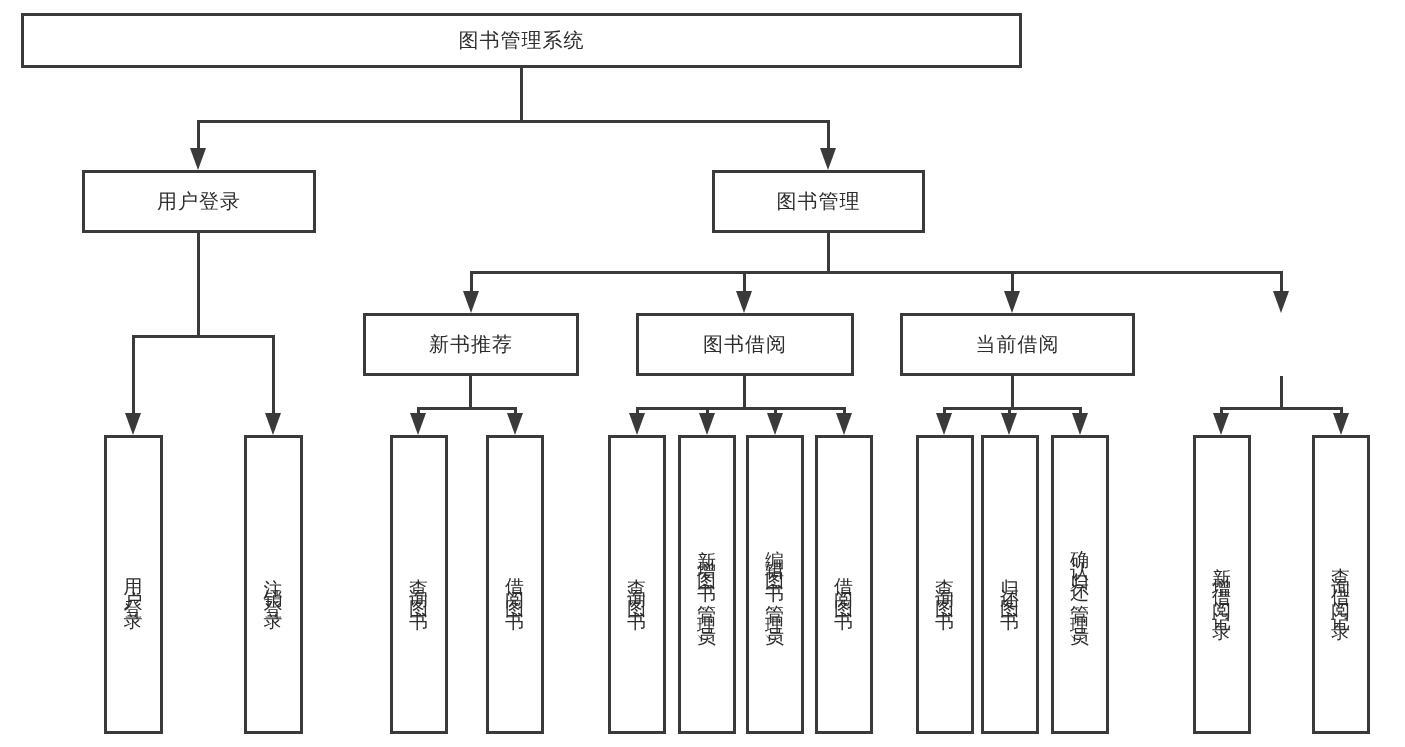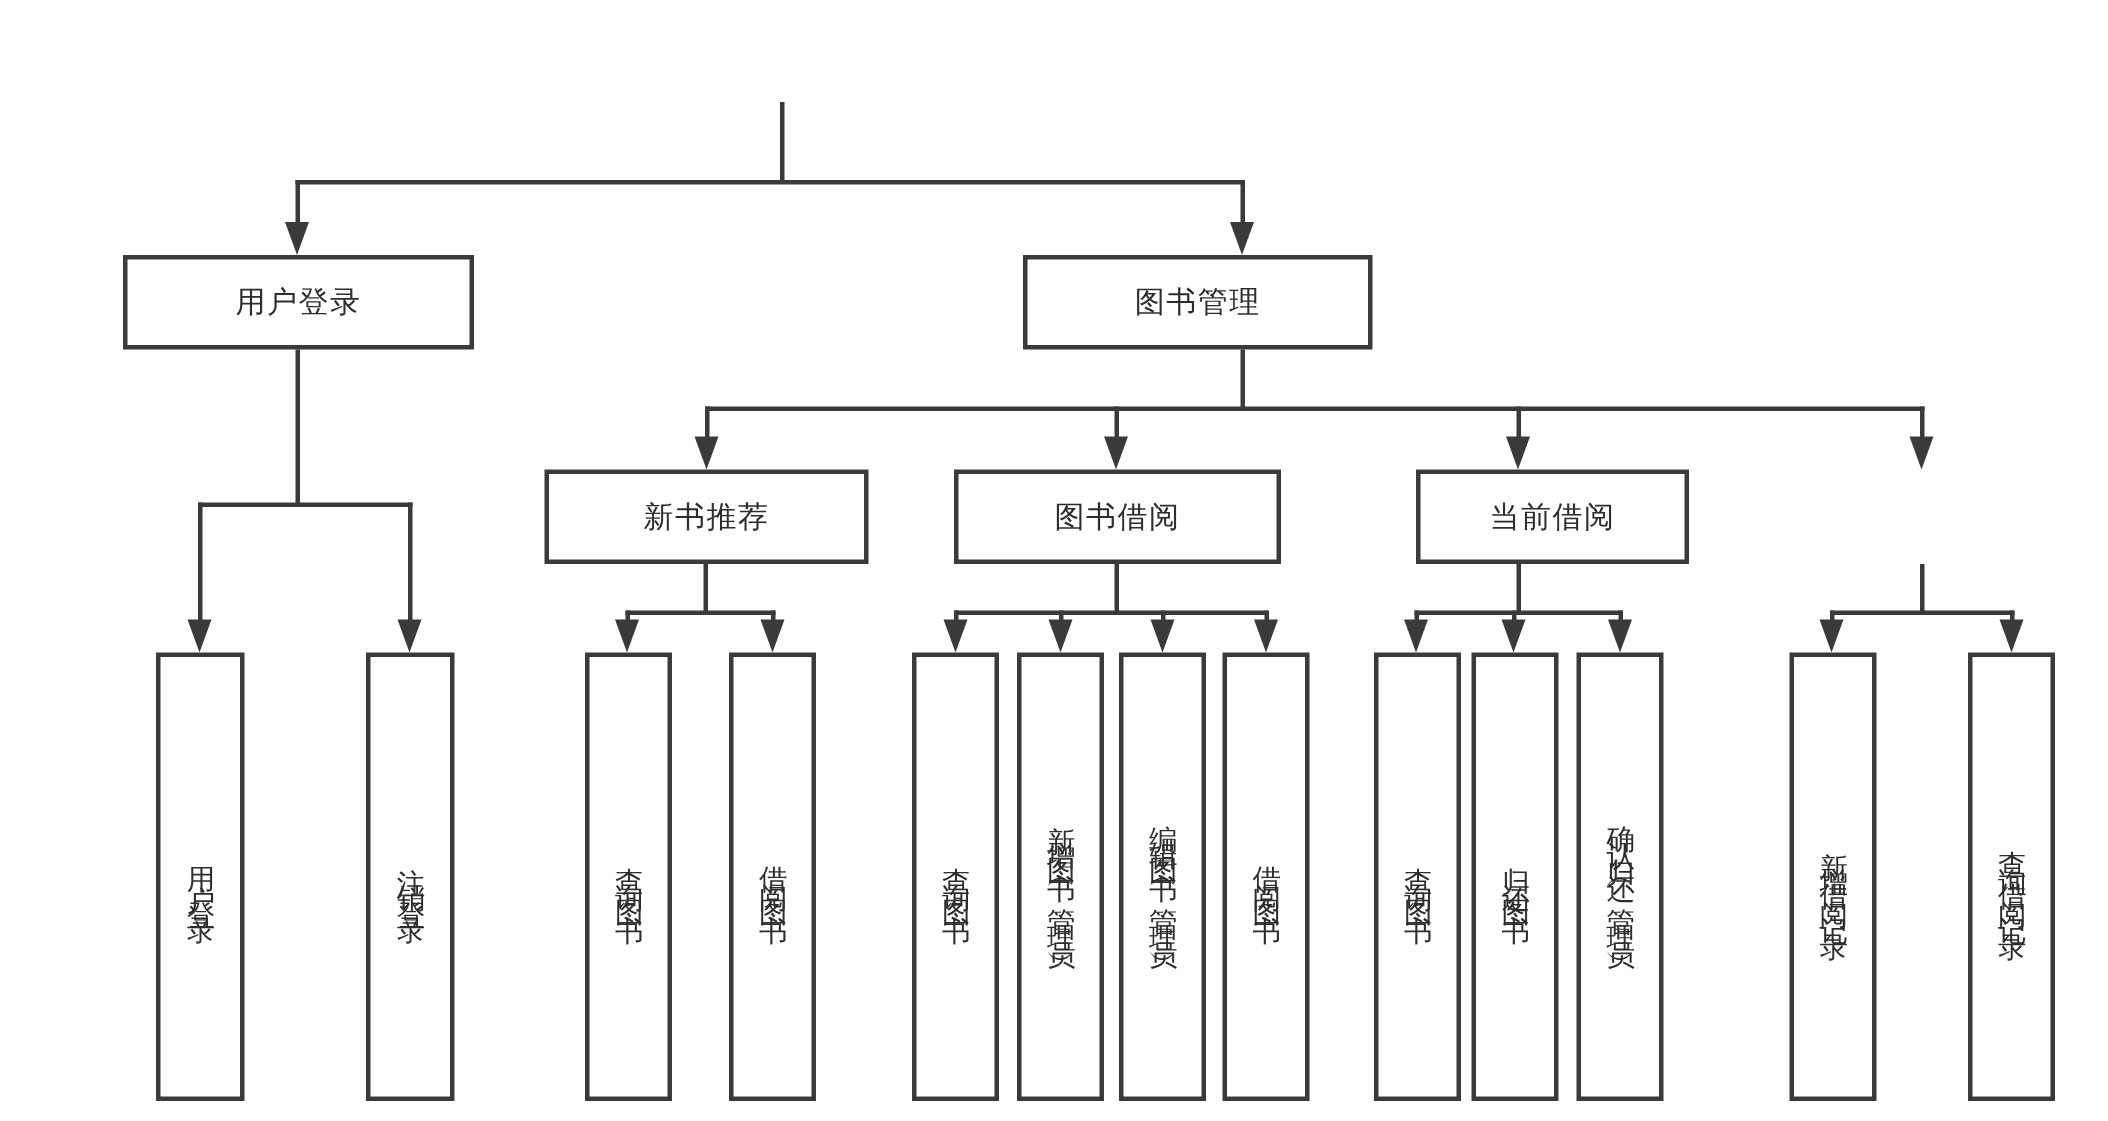--- a/index.html
+++ b/index.html
@@ -26,32 +26,35 @@
   .wm{
     position:absolute;left:1186px;top:712px;font-size:20px;white-space:nowrap;
     color:#a9a9a9;text-shadow:0 0 2px #fff,0 0 2px #fff;z-index:5;
   }
 </style>
 </head>
 <body>
 
 <div class="canvas">
 
+  <div class="box" style="left:21px;top:13px;width:1001px;height:55px">
+    <span class="h-label">图书管理系统</span>
+  </div>
 
   <div class="vl" style="left:520px;top:68px;height:54px"></div>
   <div class="hl" style="left:197px;top:120px;width:633px"></div>
   <div class="vl" style="left:197px;top:120px;height:30px"></div>
   <div class="arr" style="left:190px;top:148px"></div>
   <div class="vl" style="left:827px;top:120px;height:30px"></div>
   <div class="arr" style="left:820px;top:148px"></div>
 
   <div class="box" style="left:82px;top:170px;width:234px;height:63px">
     <span class="h-label">用户登录</span>
   </div>
-  <div class="box" style="left:682px;top:170px;width:233px;height:63px">
+  <div class="box" style="left:712px;top:170px;width:213px;height:63px">
     <span class="h-label">图书管理</span>
   </div>
 
   <div class="vl" style="left:197px;top:233px;height:104px"></div>
   <div class="hl" style="left:132px;top:335px;width:143px"></div>
   <div class="vl" style="left:132px;top:335px;height:80px"></div>
   <div class="arr" style="left:125px;top:413px"></div>
   <div class="vl" style="left:272px;top:335px;height:80px"></div>
   <div class="arr" style="left:265px;top:413px"></div>
 
@@ -65,21 +68,21 @@
   <div class="arr" style="left:1004px;top:291px"></div>
   <div class="vl" style="left:1280px;top:271px;height:22px"></div>
   <div class="arr" style="left:1273px;top:291px"></div>
 
   <div class="box" style="left:363px;top:313px;width:216px;height:63px">
     <span class="h-label">新书推荐</span>
   </div>
   <div class="box" style="left:636px;top:313px;width:218px;height:63px">
     <span class="h-label">图书借阅</span>
   </div>
-  <div class="box" style="left:944px;top:313px;width:182px;height:63px">
+  <div class="box" style="left:900px;top:313px;width:235px;height:63px">
     <span class="h-label">当前借阅</span>
   </div>
 
   <div class="vl" style="left:469px;top:376px;height:33px"></div>
   <div class="hl" style="left:417px;top:407px;width:100px"></div>
   <div class="vl" style="left:417px;top:407px;height:10px"></div>
   <div class="arr" style="left:410px;top:413px"></div>
   <div class="vl" style="left:514px;top:407px;height:10px"></div>
   <div class="arr" style="left:507px;top:413px"></div>
 

